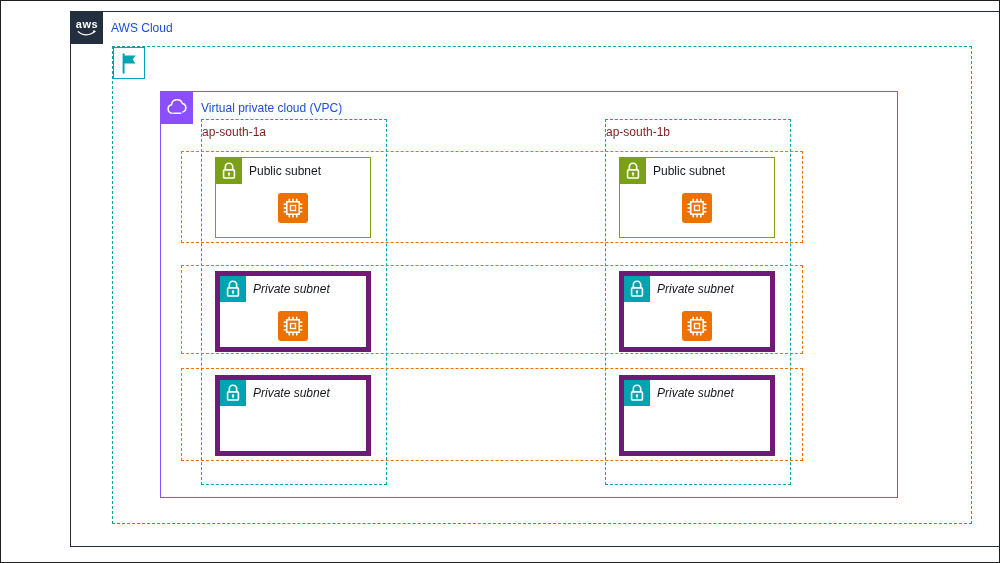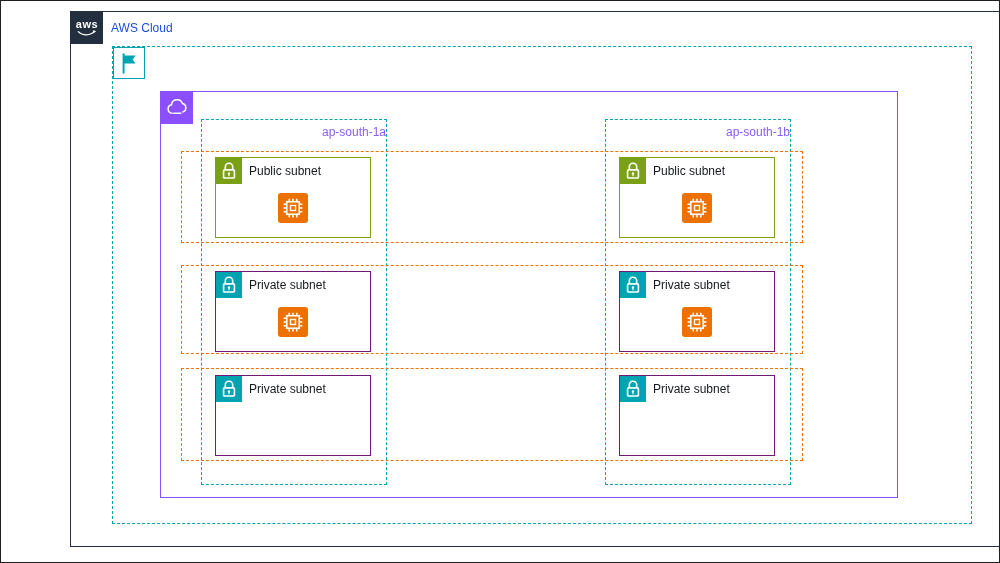--- a/index.html
+++ b/index.html
@@ -21,32 +21,32 @@
   
   .cloud-box  { left: 28px;  top: 10px; width: 960px; height: 536px; border: 1px solid #232f3e; }
   .region-box { left: 70px;  top: 45px; width: 860px; height: 478px; border: 1px dashed #00a4b0; }
   .vpc-box    { left: 118px; top: 90px; width: 738px; height: 407px; border: 1px solid #8c4fff; }
 
   .az-box { top: 118px; width: 186px; height: 366px; border: 1px dashed #00a4b0; position: absolute; }
   .az1 { left: 200px; }
   .az2 { left: 604px; }
   .az-label {
     position: absolute; top: 5px; left: 0; right: 0;
-    text-align: right; font-size: 12px; color: #8b5cf6;
+    text-align: left; font-size: 12px; color: #7f1d1d;
   }
 
   .orange-row { position: absolute; left: 180px; width: 622px; border: 1px dashed #ed7100; }
   .row1 { top: 150px; height: 92px; }
   .row2 { top: 264px; height: 89px; }
   .row3 { top: 367px; height: 93px; }
 
   
   .subnet { position: absolute; width: 156px; height: 81px; background: #ffffff; }
   .subnet.public  { border: 1px solid #7aa116; }
-  .subnet.private { border: 1px solid #701a75; }
+  .subnet.private { border: 5px solid #701a75; font-style: italic; }
   .col1 { left: 214px; }
   .col2 { left: 618px; }
   .srow1 { top: 156px; }
   .srow2 { top: 270px; }
   .srow3 { top: 374px; }
 
   .subnet-corner-icon {
     position: absolute; left: 0; top: 0;
     width: 26px; height: 26px; display: block;
   }
@@ -128,20 +128,21 @@
         </svg>
     </span>
   </div>
 
   <div class="abs vpc-box">
     <span class="hdr-icon vpc-badge">
       <svg class="ic" width="26" height="26" viewBox="0 0 24 24">
           <use href="#sym-cloud"></use>
         </svg>
     </span>
+    <span class="hdr-label">Virtual private cloud (VPC)</span>
   </div>
 
   <div class="az-box az1">
     <span class="az-label">ap-south-1a</span>
   </div>
   <div class="az-box az2">
     <span class="az-label">ap-south-1b</span>
   </div>
 
   <div class="orange-row row1"></div>

